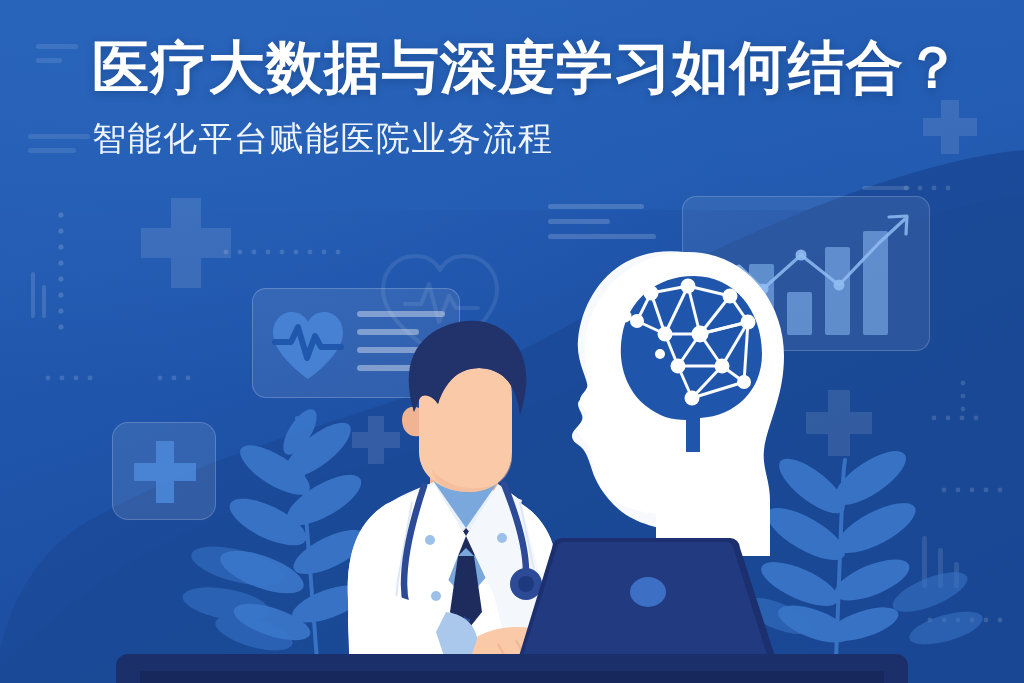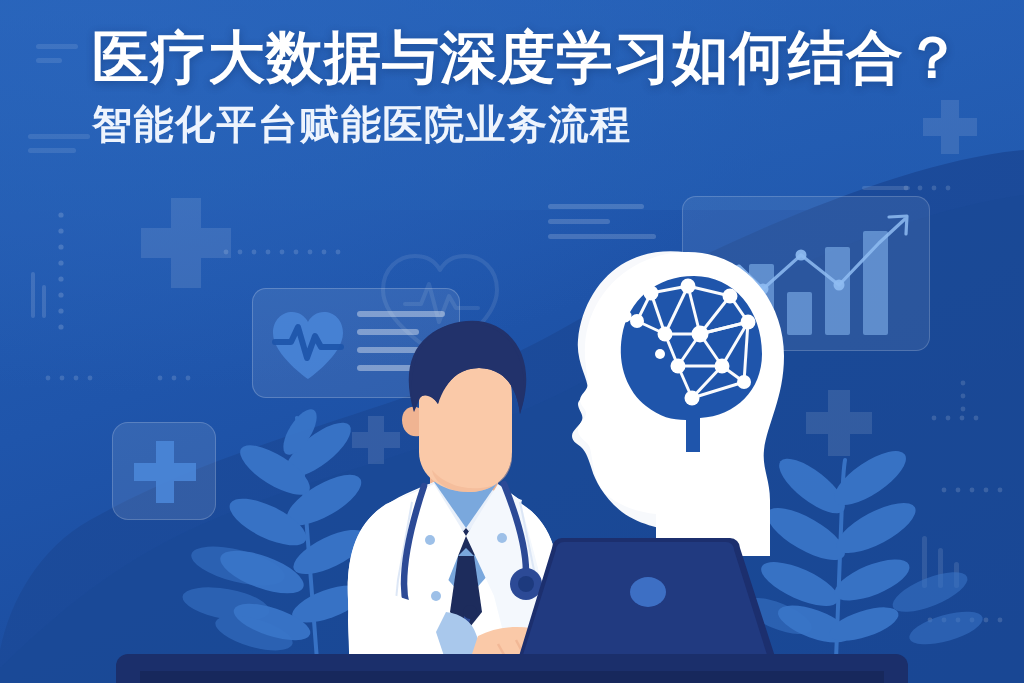--- a/index.html
+++ b/index.html
@@ -14,37 +14,37 @@
     background:
       radial-gradient(120% 90% at 12% 8%, #2a63ba 0%, rgba(42,99,186,0) 55%),
       linear-gradient(160deg, #2560b5 0%, #1f55ab 42%, #1b4c9e 72%, #1a4896 100%);
   }
 
   
   .layer { position:absolute; inset:0; width:1024px; height:683px; pointer-events:none; }
 
   
   .headline {
-    position:absolute; left:92px; top:26px; width:900px;
+    position:absolute; left:92px; top:36px; width:900px;
     z-index:40;
   }
   .headline .h1 {
     font-size:57px;
     line-height:1.12;
     font-weight:bold;
     color:#ffffff;
     letter-spacing:1px;
     text-shadow:0 2px 8px rgba(6,28,66,.30);
     white-space:nowrap;
   }
   .headline .h2 {
-    margin-top:10px;
-    font-size:40px;
+    margin-top:18px;
+    font-size:34px;
     line-height:1.2;
-    font-weight:bold;
+    font-weight:normal;
     color:#eef4fd;
     letter-spacing:1.5px;
     white-space:nowrap;
   }
 
   
   .card-heart {
     position:absolute; left:252px; top:288px; width:208px; height:110px;
     background:rgba(255,255,255,.085);
     border:1.5px solid rgba(255,255,255,.20);

